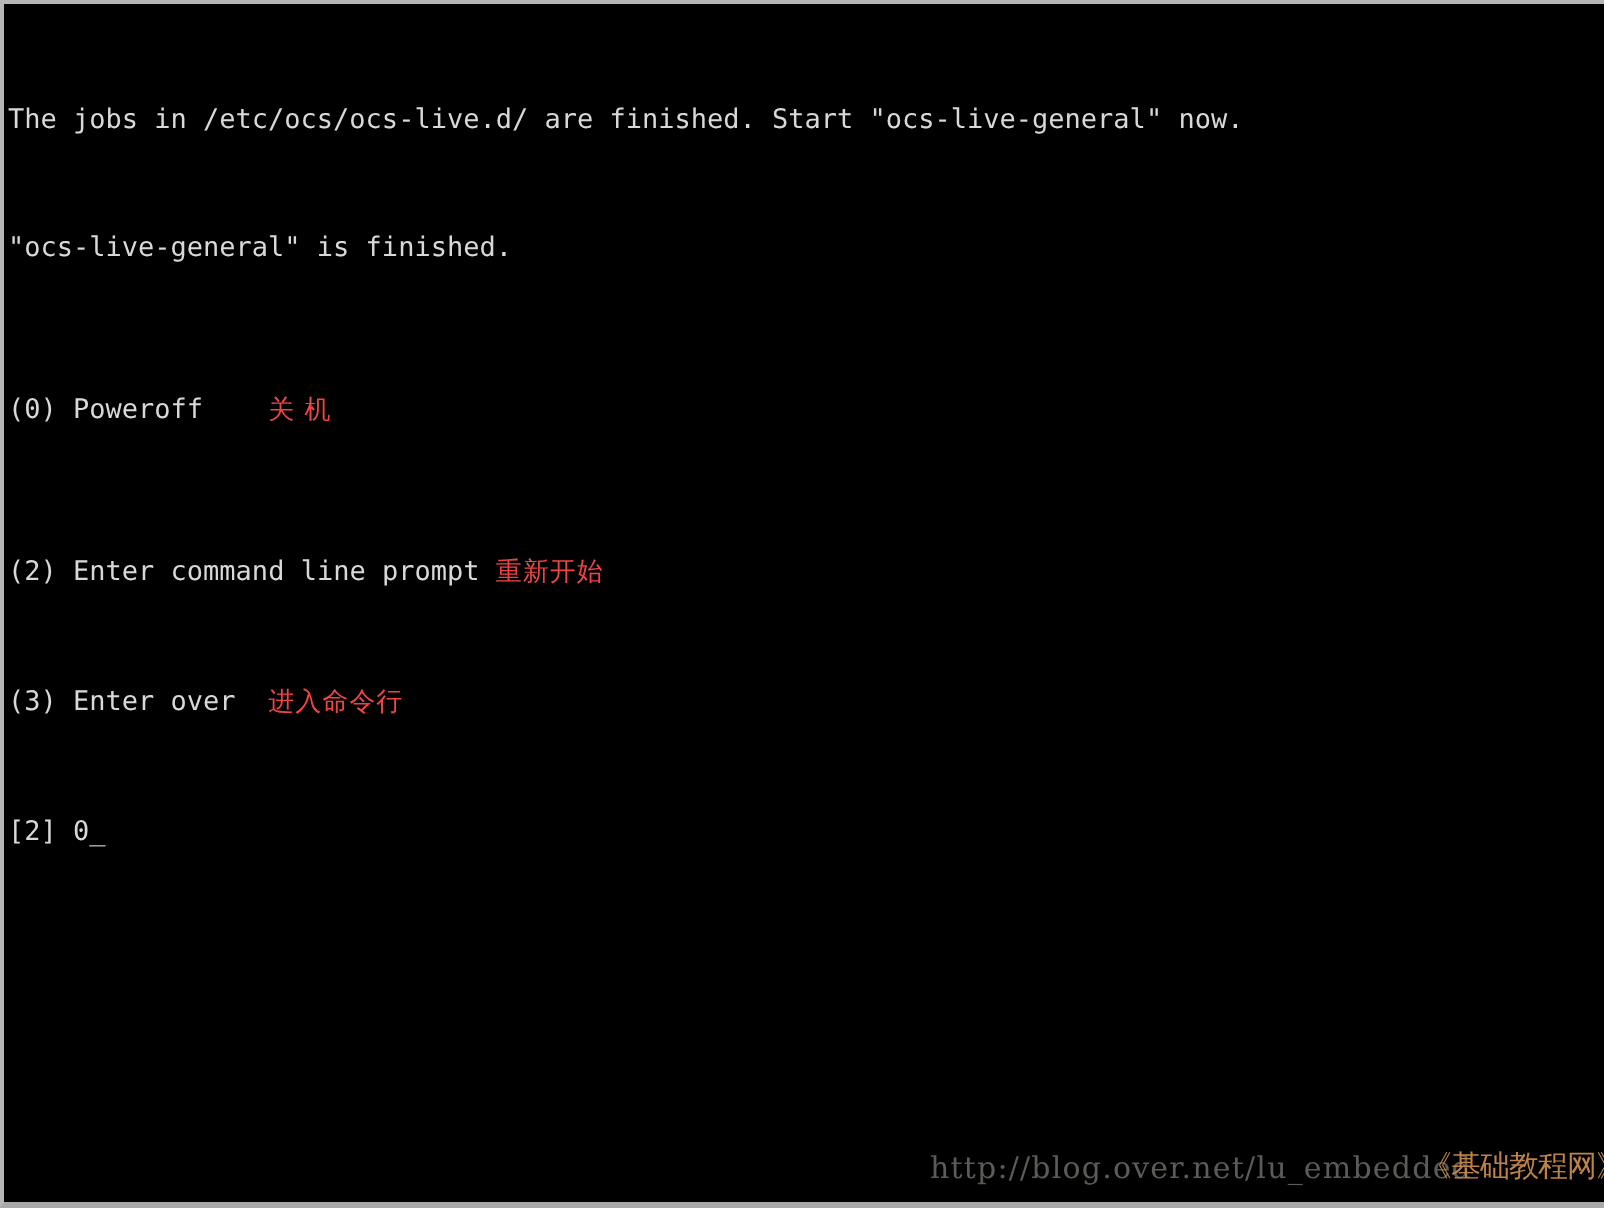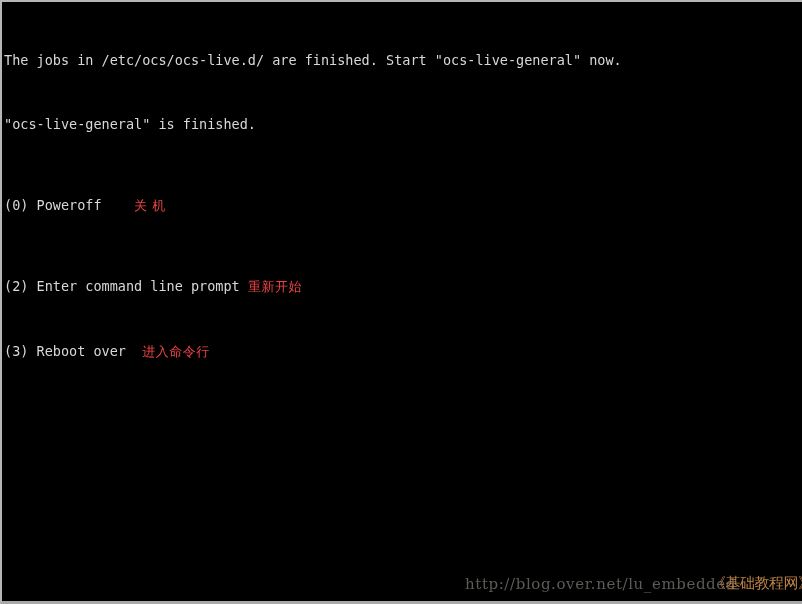--- a/index.html
+++ b/index.html
@@ -113,22 +113,23 @@
       <span class="line"><span class="seg-en">The jobs in /etc/ocs/ocs-live.d/ are finished. Start "ocs-live-general" now.</span></span>
 
       <span class="line"><span class="seg-en">"ocs-live-general" is finished.</span></span>
 
 
       <span class="line"><span class="seg-en">(0)</span><span class="seg-en"> </span><span class="seg-en">Poweroff</span><span class="seg-en">    </span><span class="seg-cn">关 机</span></span>
 
 
       <span class="line"><span class="seg-en">(2)</span><span class="seg-en"> </span><span class="seg-en">Enter command line prompt</span><span class="seg-en"> </span><span class="seg-cn">重新开始</span></span>
 
-      <span class="line"><span class="seg-en">(3)</span><span class="seg-en"> </span><span class="seg-en">Reboot over</span><span class="seg-en">  </span><span class="seg-cn">进入命令行</span></span>
+      <span class="line"><span class="seg-en">(3)</span><span class="seg-en"> </span><span class="seg-en">Enter over</span><span class="seg-en">  </span><span class="seg-cn">进入命令行</span></span>
 
+      <span class="line"><span class="seg-en">[2]</span><span class="seg-en"> </span><span class="seg-en">0</span><span class="seg-en">_</span></span>
 
     </div>
 
     <div id="watermark-layer">
       <div id="watermark-url">http://blog.over.net/lu_embedded</div>
       <div id="watermark-cn">《基础教程网》</div>
     </div>
 
   </div>
 </div>

